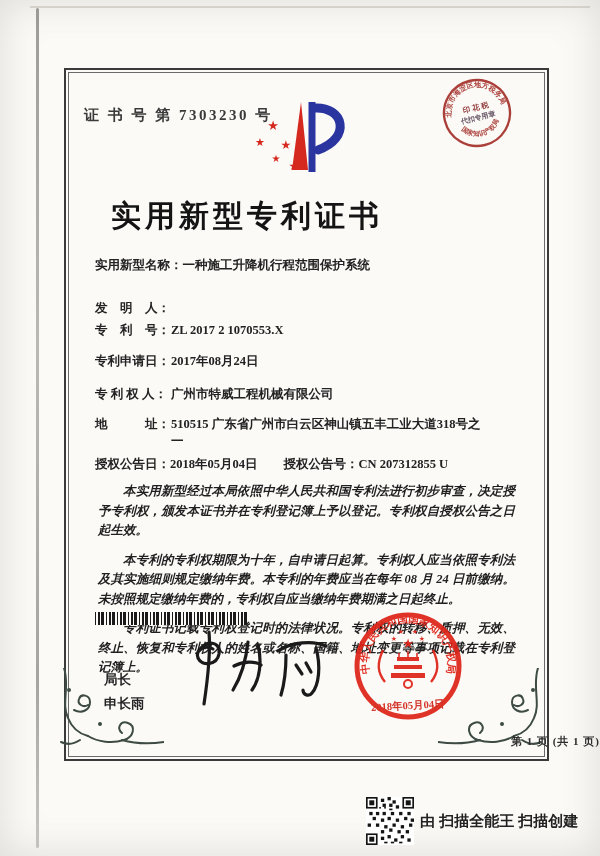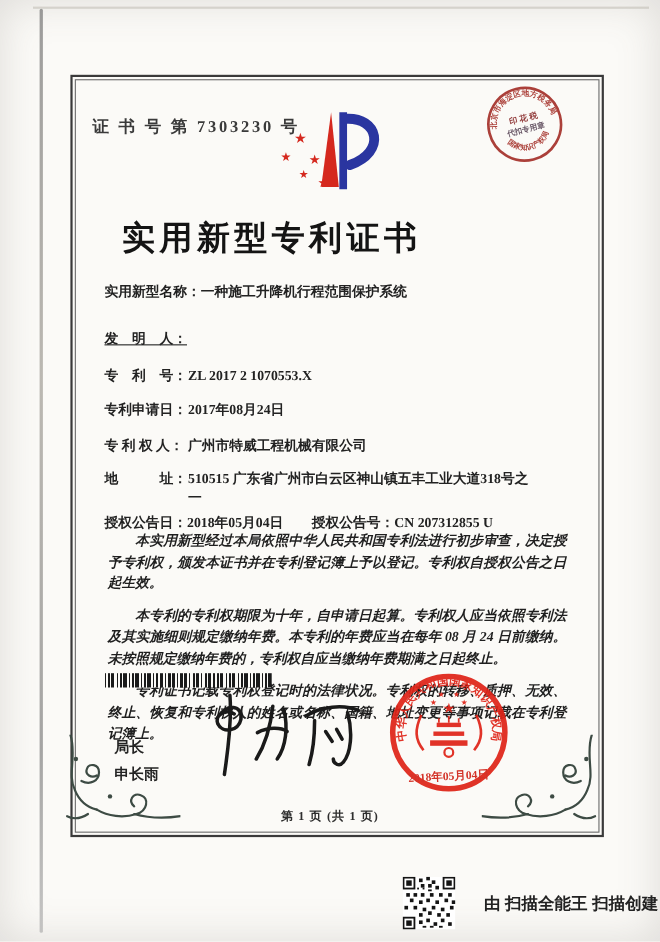--- a/index.html
+++ b/index.html
@@ -23,21 +23,21 @@
   .stamp-tax{position:absolute;left:441px;top:77px;transform:rotate(-14deg);opacity:.92;}
 
   .title{position:absolute;left:0;top:172px;width:494px;text-align:center;
     font-size:30px;font-weight:600;letter-spacing:4px;color:#141414;margin-top:24px;}
 
   .fields{position:absolute;left:95px;top:243px;width:430px;font-size:12.5px;font-weight:600;line-height:17px;color:#222;}
   .frow{display:flex;}
   .frow .lbl{flex:0 0 76px;white-space:nowrap;}
   .frow .val{flex:1;}
   .frow.r0{margin-bottom:26px;margin-top:14px;}
-  .frow.r1{margin-bottom:16px;text-decoration:underline;}
+  .frow.r1{margin-bottom:5px;}
   .frow.r2{margin-bottom:14px;}
   .frow.r3{margin-bottom:16px;}
   .frow.r4{margin-bottom:13px;}
   .frow.r5{margin-bottom:6px;}
   .grant{display:flex;gap:26px;}
   .grant .g{white-space:nowrap;}
 
   .paras{position:absolute;left:88px;top:472px;width:437px;
     font-size:12.5px;font-style:italic;font-weight:600;line-height:19.5px;color:#1f1f1f;text-align:justify;}
   .paras p{margin:10px;text-indent:2em;}
@@ -47,23 +47,23 @@
 
   .director{position:absolute;left:104px;top:668px;font-family:"Liberation Sans","DejaVu Sans",sans-serif;
     font-size:13.5px;font-weight:700;color:#242424;line-height:24px;}
   .signature{position:absolute;left:168px;top:624px;}
 
   .seal{position:absolute;left:352px;top:610px;}
   .flourish{position:absolute;top:668px;}
   .flourish.fl{left:56px;}
   .flourish.fr{left:438px;transform:scaleX(-1);}
 
-  .pageno{position:absolute;left:0;top:734px;width:600px;text-align:center;font-size:11px;font-weight:600;color:#2e2e2e;letter-spacing:1px;}
-
-  .scanner{position:absolute;left:366px;top:797px;display:flex;align-items:center;gap:26px;}
+  .pageno{position:absolute;left:0;top:734px;width:600px;text-align:right;font-size:11px;font-weight:600;color:#2e2e2e;letter-spacing:1px;}
+
+  .scanner{position:absolute;left:366px;top:797px;display:flex;align-items:center;gap:6px;}
   .scanner .txt{font-family:"Liberation Sans","DejaVu Sans",sans-serif;font-size:15px;font-weight:600;color:#222;white-space:nowrap;}
 
   svg text{font-family:"Liberation Serif","DejaVu Serif",serif;}
 </style>
 </head>
 <body>
 
 <div class="vignette"></div>
 <div class="edge-left"></div>
 <div class="edge-top"></div>

